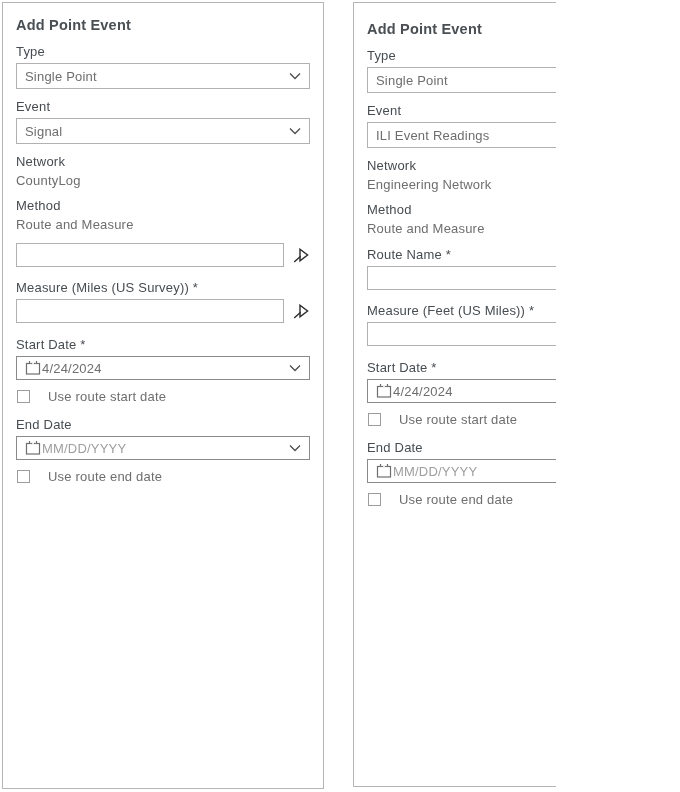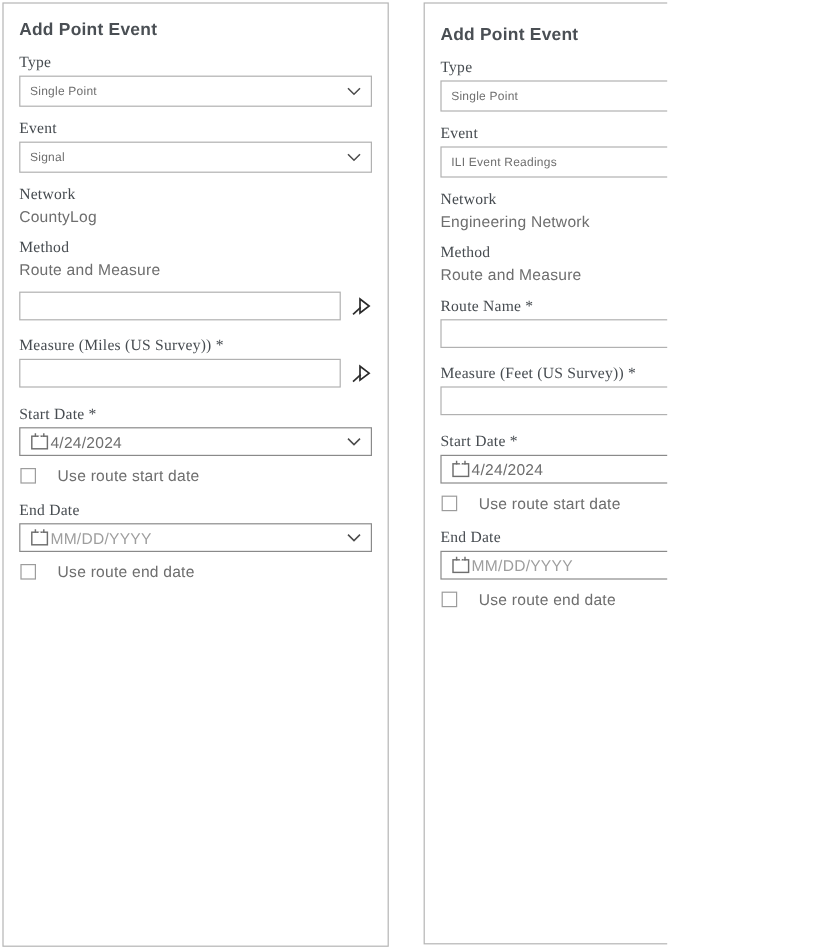--- a/index.html
+++ b/index.html
@@ -32,21 +32,20 @@
     color: #4a4f54;
     letter-spacing: .2px;
     margin: 0 0 10px 0;
   }
   .label {
     font-size: 13px;
     line-height: 16px;
     color: #474c51;
     letter-spacing: .2px;
     margin-bottom: 3px;
-    font-family: Liberation Serif, serif;
   }
   .value {
     font-size: 13px;
     line-height: 16px;
     color: #6e6e6e;
     letter-spacing: .2px;
   }
   .value.mb9  { margin-bottom: 9px; }
   .value.mb10 { margin-bottom: 10px; }
 
@@ -56,21 +55,21 @@
     border: 1px solid #b1b1b1;
     background: #ffffff;
     display: flex;
     align-items: center;
     justify-content: space-between;
     padding: 0 8px;
     margin-bottom: 10px;
     cursor: pointer;
   }
   .select-text {
-    font-size: 10px;
+    font-size: 13px;
     color: #6e6e6e;
     letter-spacing: .2px;
   }
   .chev { display: flex; align-items: center; }
   .chev svg { display: block; }
 
   .input-row {
     display: flex;
     align-items: center;
     height: 24px;
@@ -285,21 +284,21 @@
       <div class="label">Route Name *</div>
       <div class="input-row">
         <input class="text-input" type="text" value="" style="">
         <span class="pick">
             <svg width="18" height="18" viewBox="0 0 18 18">
               <use href="#icon-pick"></use>
             </svg>
           </span>
       </div>
 
-      <div class="label">Measure (Feet (US Survey)) *</div>
+      <div class="label">Measure (Feet (US Miles)) *</div>
       <div class="input-row mb14">
         <input class="text-input" type="text" value="" style="">
         <span class="pick">
             <svg width="18" height="18" viewBox="0 0 18 18">
               <use href="#icon-pick"></use>
             </svg>
           </span>
       </div>
 
       <div class="label">Start Date *</div>

